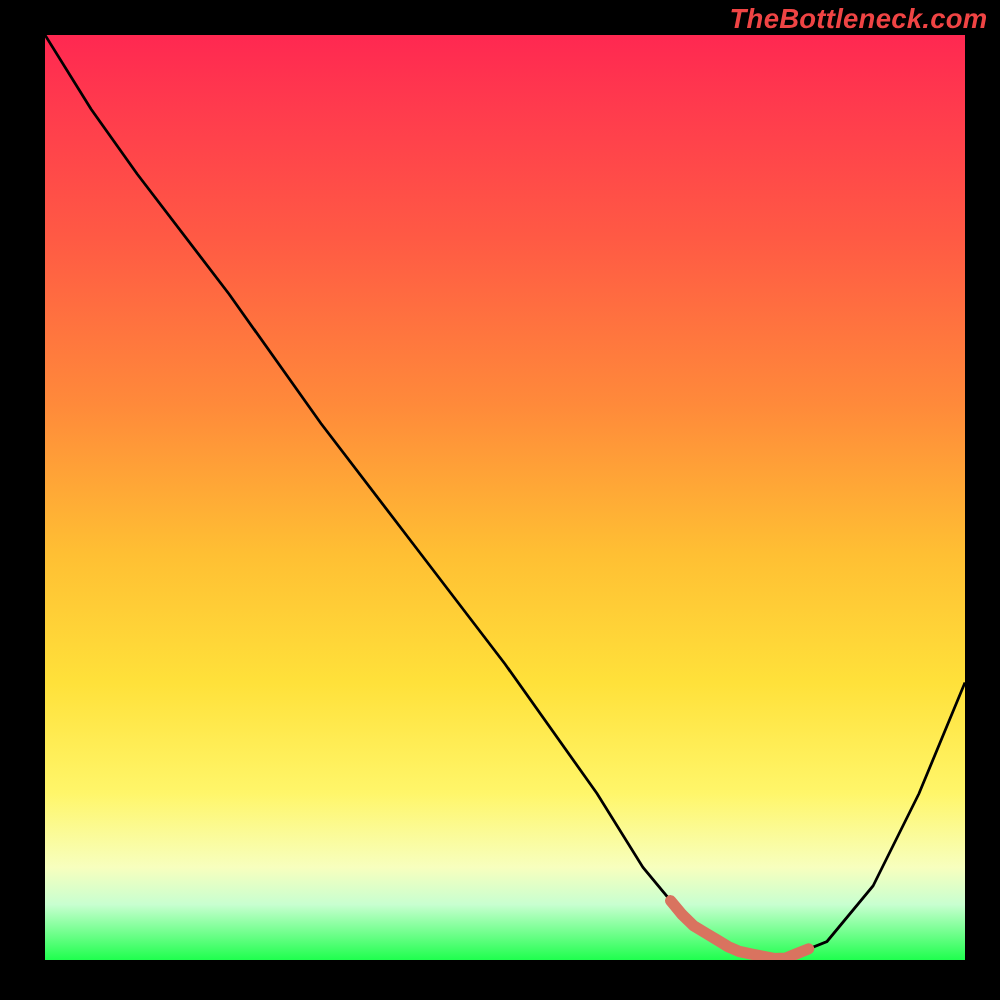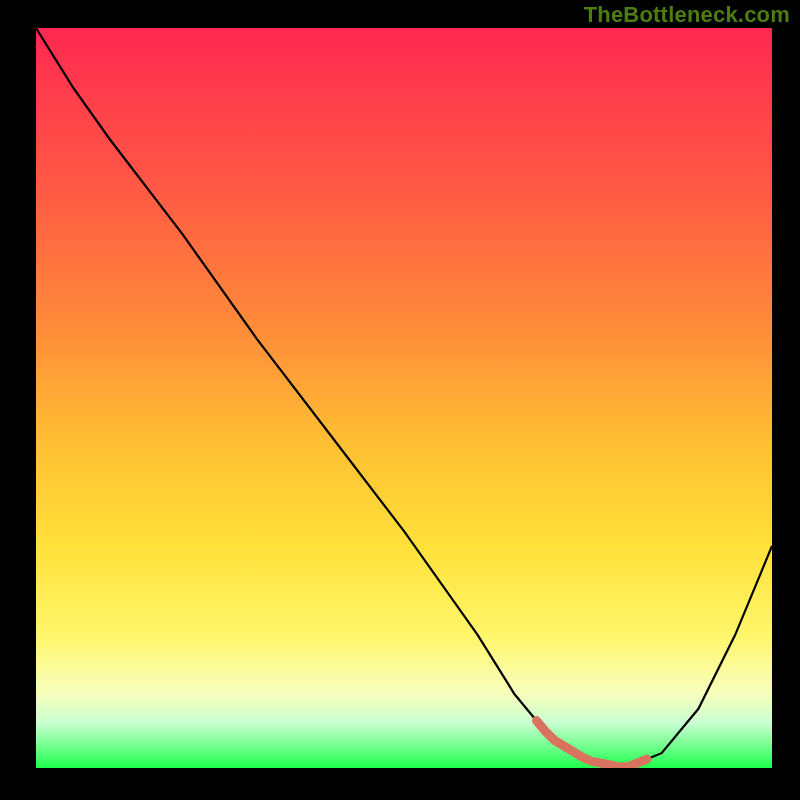--- a/index.html
+++ b/index.html
@@ -13,25 +13,26 @@
   }
   .container {
     position: relative;
     width: 800px;
     height: 800px;
   }
   .watermark {
     position: absolute;
     top: 2px;
     right: 10px;
-    color: #4d7c0f;
+    color: #ef4444;
     font-size: 22px;
     font-weight: 600;
     letter-spacing: 0.2px;
     z-index: 5;
+    font-style: italic;
   }
   .plot-area {
     position: absolute;
     left: 36px;
     top: 28px;
     width: 736px;
     height: 740px;
     
     background: linear-gradient(
       to bottom,

